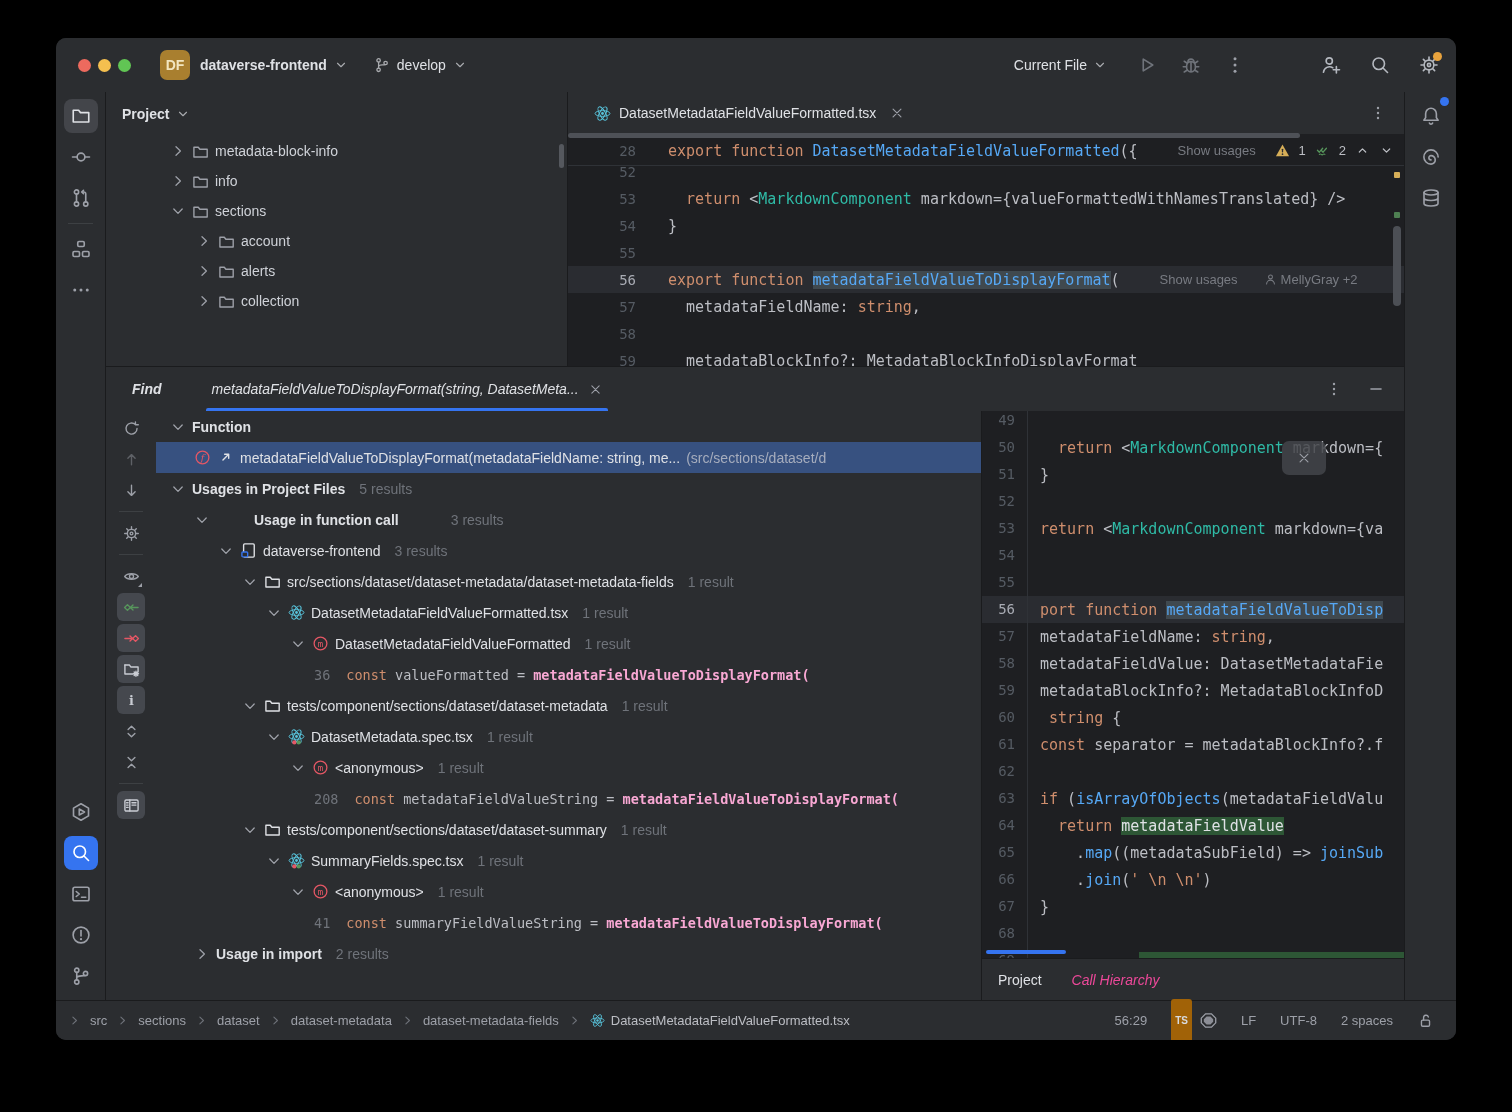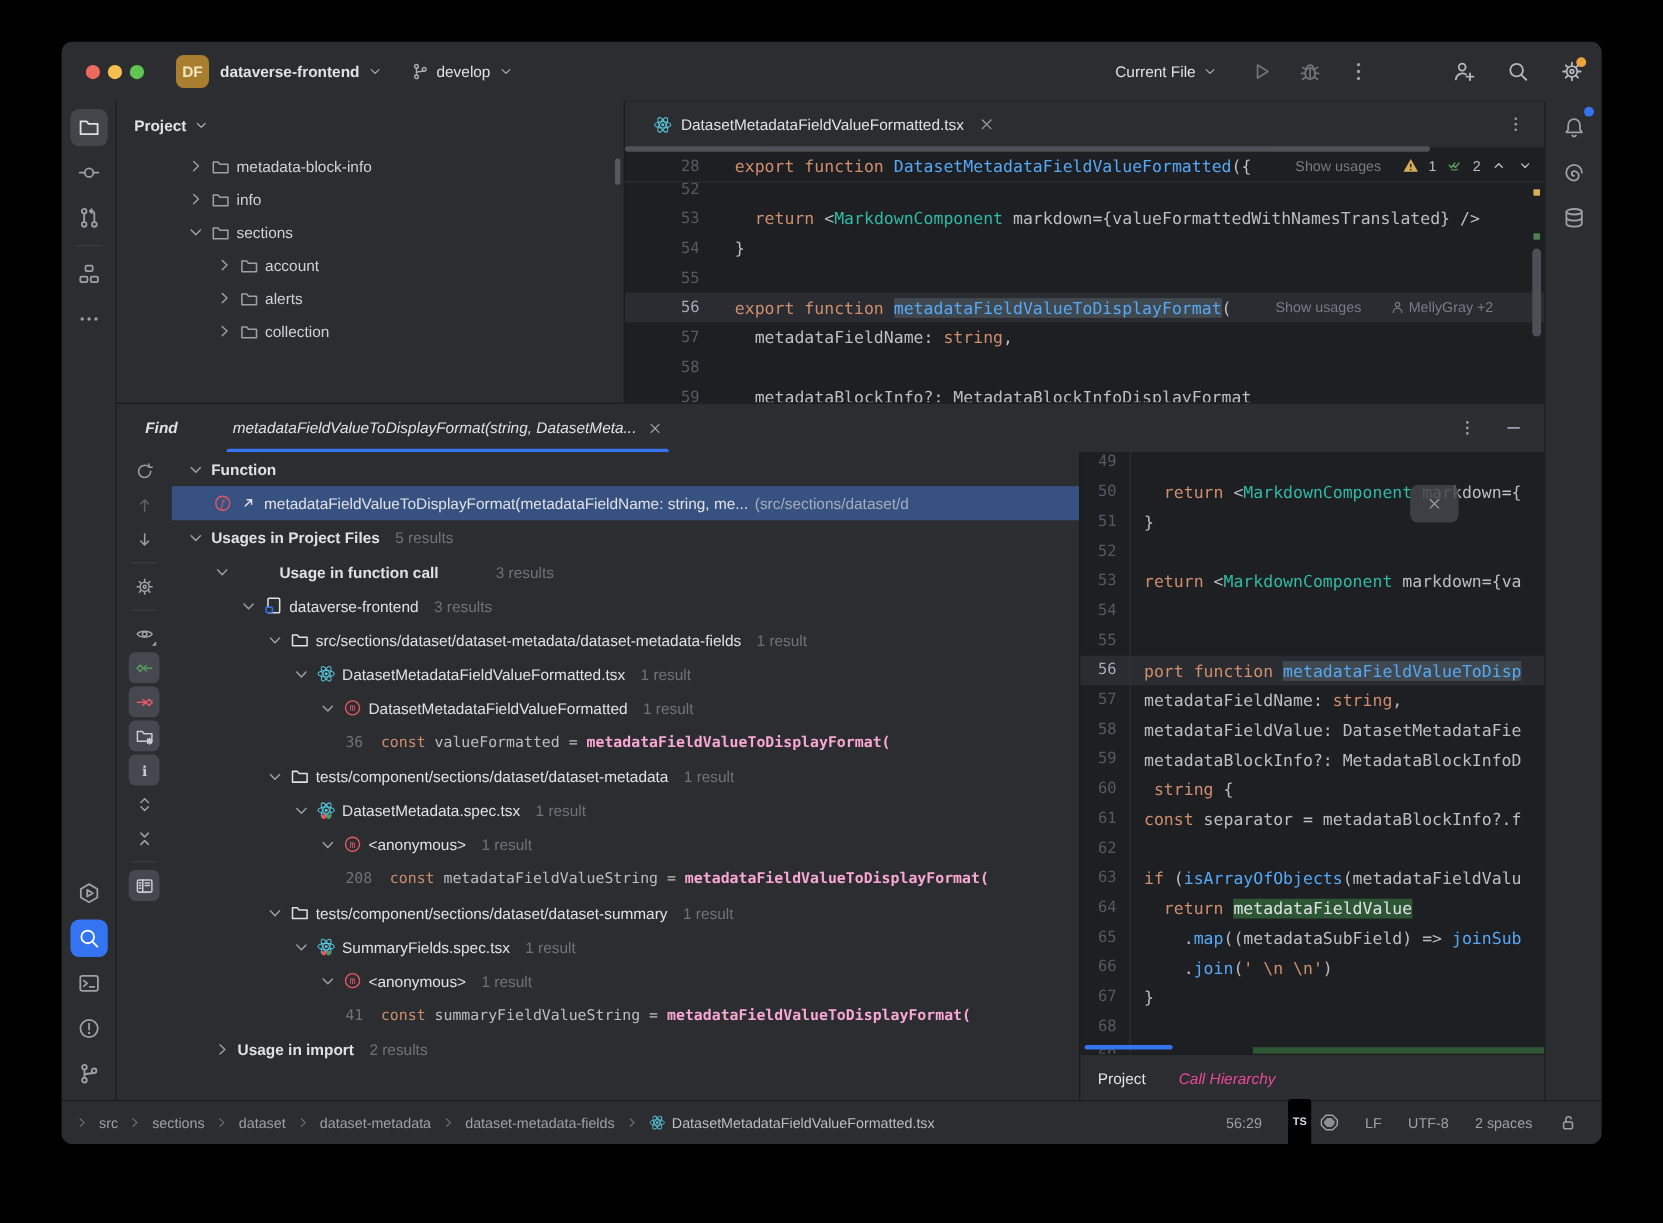--- a/index.html
+++ b/index.html
@@ -107,21 +107,21 @@
   .pv-close svg{width:14px;height:14px;}
   .hscroll-blue{position:absolute;height:4px;border-radius:2px;background:#3574f0;z-index:6;}
   
   .statusbar{position:absolute;left:0;right:0;bottom:0;height:40px;background:#2b2d30;border-top:1px solid #1a1b1d;
     display:flex;align-items:center;color:#9da0a8;font-size:13px;z-index:7;}
   .crumbs{display:flex;align-items:center;gap:9px;margin-left:12px;white-space:nowrap;}
   .crumb{color:#9da0a8;}
   .crumb.last{color:#bcbec4;display:inline-flex;align-items:center;gap:6px;}
   .crumb-sep{width:13px;height:13px;display:inline-flex;color:#6f737a;}
   .status-right{position:absolute;right:22px;display:flex;align-items:center;gap:24px;}
-  .ts-badge{background:#000000;color:#d8dade;font-size:10px;font-weight:bold;border-radius:3px;padding:16px 4px;}
+  .ts-badge{background:#a16207;color:#d8dade;font-size:10px;font-weight:bold;border-radius:3px;padding:16px 4px;}
   .st-ic{width:17px;height:17px;display:inline-flex;color:#9da0a8;}
 </style>
 </head>
 <body>
 
 <div class="window">
 
   <div class="titlebar">
     <div class="traffic">
       <span class="tl" style="background:#ed6a5e"></span>

